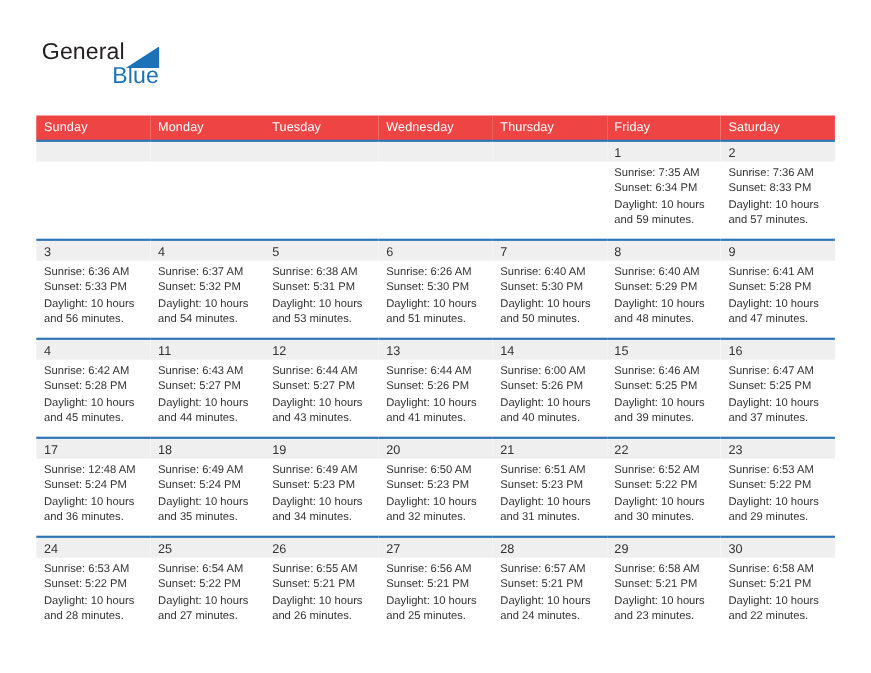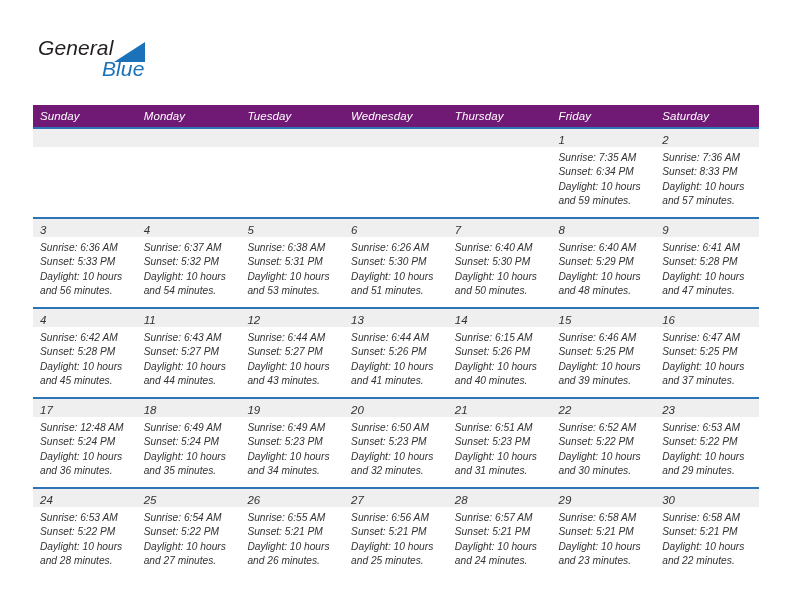--- a/index.html
+++ b/index.html
@@ -13,21 +13,20 @@
     font-family: "Liberation Sans", sans-serif;
     -webkit-font-smoothing: antialiased;
     overflow: hidden;
   }
 
   .page {
     position: relative;
     width: 792px;
     height: 436px;
     box-sizing: border-box;
-    font-style: italic;
   }
 
   
   .header {
     position: absolute;
     left: 33px;
     top: 30px;
     right: 33px;
     height: 68px;
   }
@@ -97,21 +96,21 @@
   .calendar {
     position: absolute;
     left: 33px;
     top: 105px;
     width: 726px;
     border-collapse: collapse;
     table-layout: fixed;
   }
 
   .calendar th {
-    background: #701a75;
+    background: #ef4444;
     color: #ffffff;
     font-size: 11.5px;
     font-weight: normal;
     text-align: left;
     padding: 5px 0 5px 7px;
     height: 19px;
     box-sizing: border-box;
     border: none;
     letter-spacing: 0.1px;
   }
@@ -351,21 +350,21 @@
                 <div class="line">Sunrise: 6:44 AM</div>
                 <div class="line">Sunset: 5:26 PM</div>
                 <div class="line wrap">Daylight: 10 hours and 41 minutes.</div>
               </div>
             </div>
           </td>
           <td>
             <div class="cell-inner">
               <div class="day-band"><span class="day-num">14</span></div>
               <div class="day-body">
-                <div class="line">Sunrise: 6:15 AM</div>
+                <div class="line">Sunrise: 6:00 AM</div>
                 <div class="line">Sunset: 5:26 PM</div>
                 <div class="line wrap">Daylight: 10 hours and 40 minutes.</div>
               </div>
             </div>
           </td>
           <td>
             <div class="cell-inner">
               <div class="day-band"><span class="day-num">15</span></div>
               <div class="day-body">
                 <div class="line">Sunrise: 6:46 AM</div>

